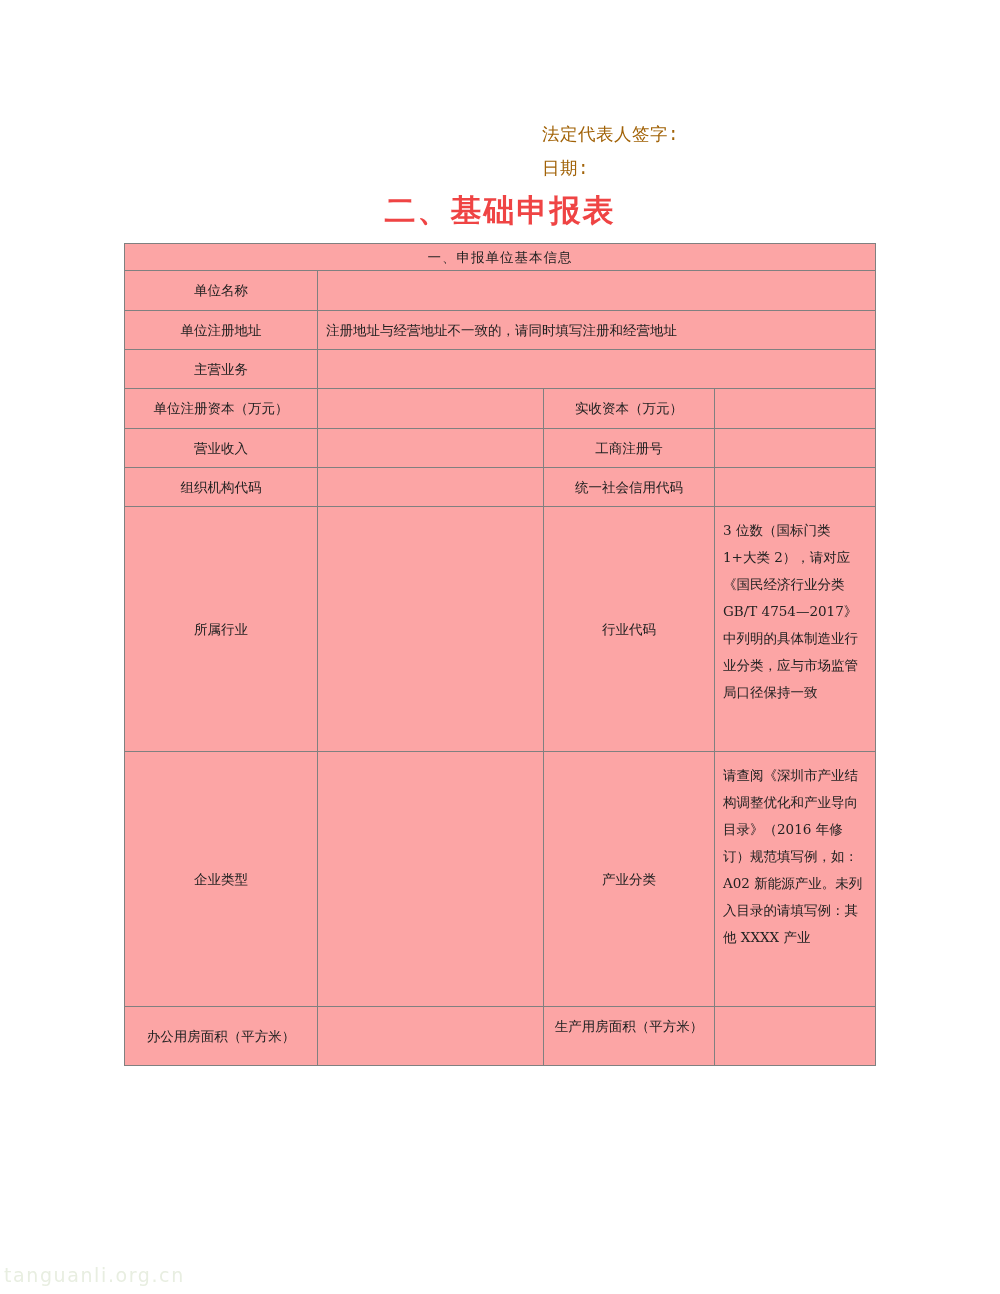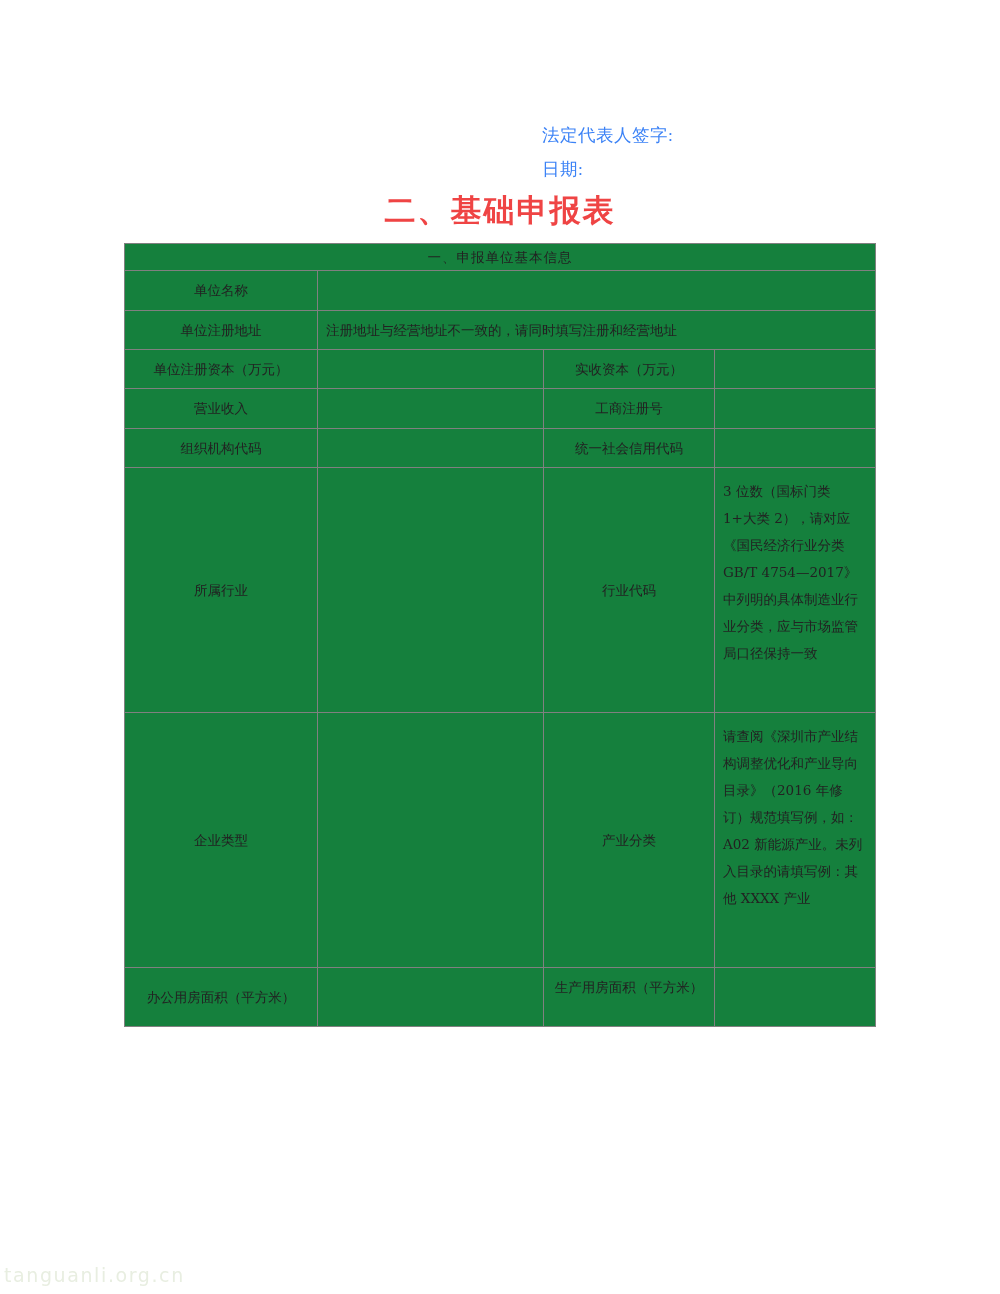--- a/index.html
+++ b/index.html
@@ -28,24 +28,24 @@
   .sig-block {
     position: absolute;
     left: 0;
     top: 118px;
     width: 1000px;
     text-align: left;
   }
   .sig-line {
     font-size: 17.5px;
     line-height: 34px;
-    color: #3b82f6;
+    color: #a16207;
     letter-spacing: 0.5px;
     padding-left: 542px;
-    font-family: Liberation Serif, serif;
+    font-family: Liberation Mono, monospace;
   }
   .sig-line.second {
     padding-left: 542px;
   }
 
   
   .doc-heading {
     position: absolute;
     left: 0;
     top: 190px;
@@ -59,21 +59,21 @@
   }
 
   
   .form-table {
     position: absolute;
     left: 124px;
     top: 243px;
     width: 751px;
     border-collapse: collapse;
     table-layout: fixed;
-    background: #15803d;
+    background: #fca5a5;
   }
   .form-table td {
     border: 1px solid #808080;
     padding: 6px 8px;
     font-size: 13.5px;
     line-height: 1.95;
     vertical-align: middle;
     color: #222;
     font-family: "DejaVu Serif", "Liberation Serif", serif;
     word-break: break-word;
@@ -146,20 +146,24 @@
       <tr>
         <td class="label">单位名称</td>
         <td class="value" colspan="3"></td>
       </tr>
 
       <tr>
         <td class="label">单位注册地址</td>
         <td class="value" colspan="3">注册地址与经营地址不一致的，请同时填写注册和经营地址</td>
       </tr>
 
+      <tr>
+        <td class="label">主营业务</td>
+        <td class="value" colspan="3"></td>
+      </tr>
 
       <tr>
         <td class="label">单位注册资本（万元）</td>
         <td class="value"></td>
         <td class="label">实收资本（万元）</td>
         <td class="value"></td>
       </tr>
 
       <tr>
         <td class="label">营业收入</td>

